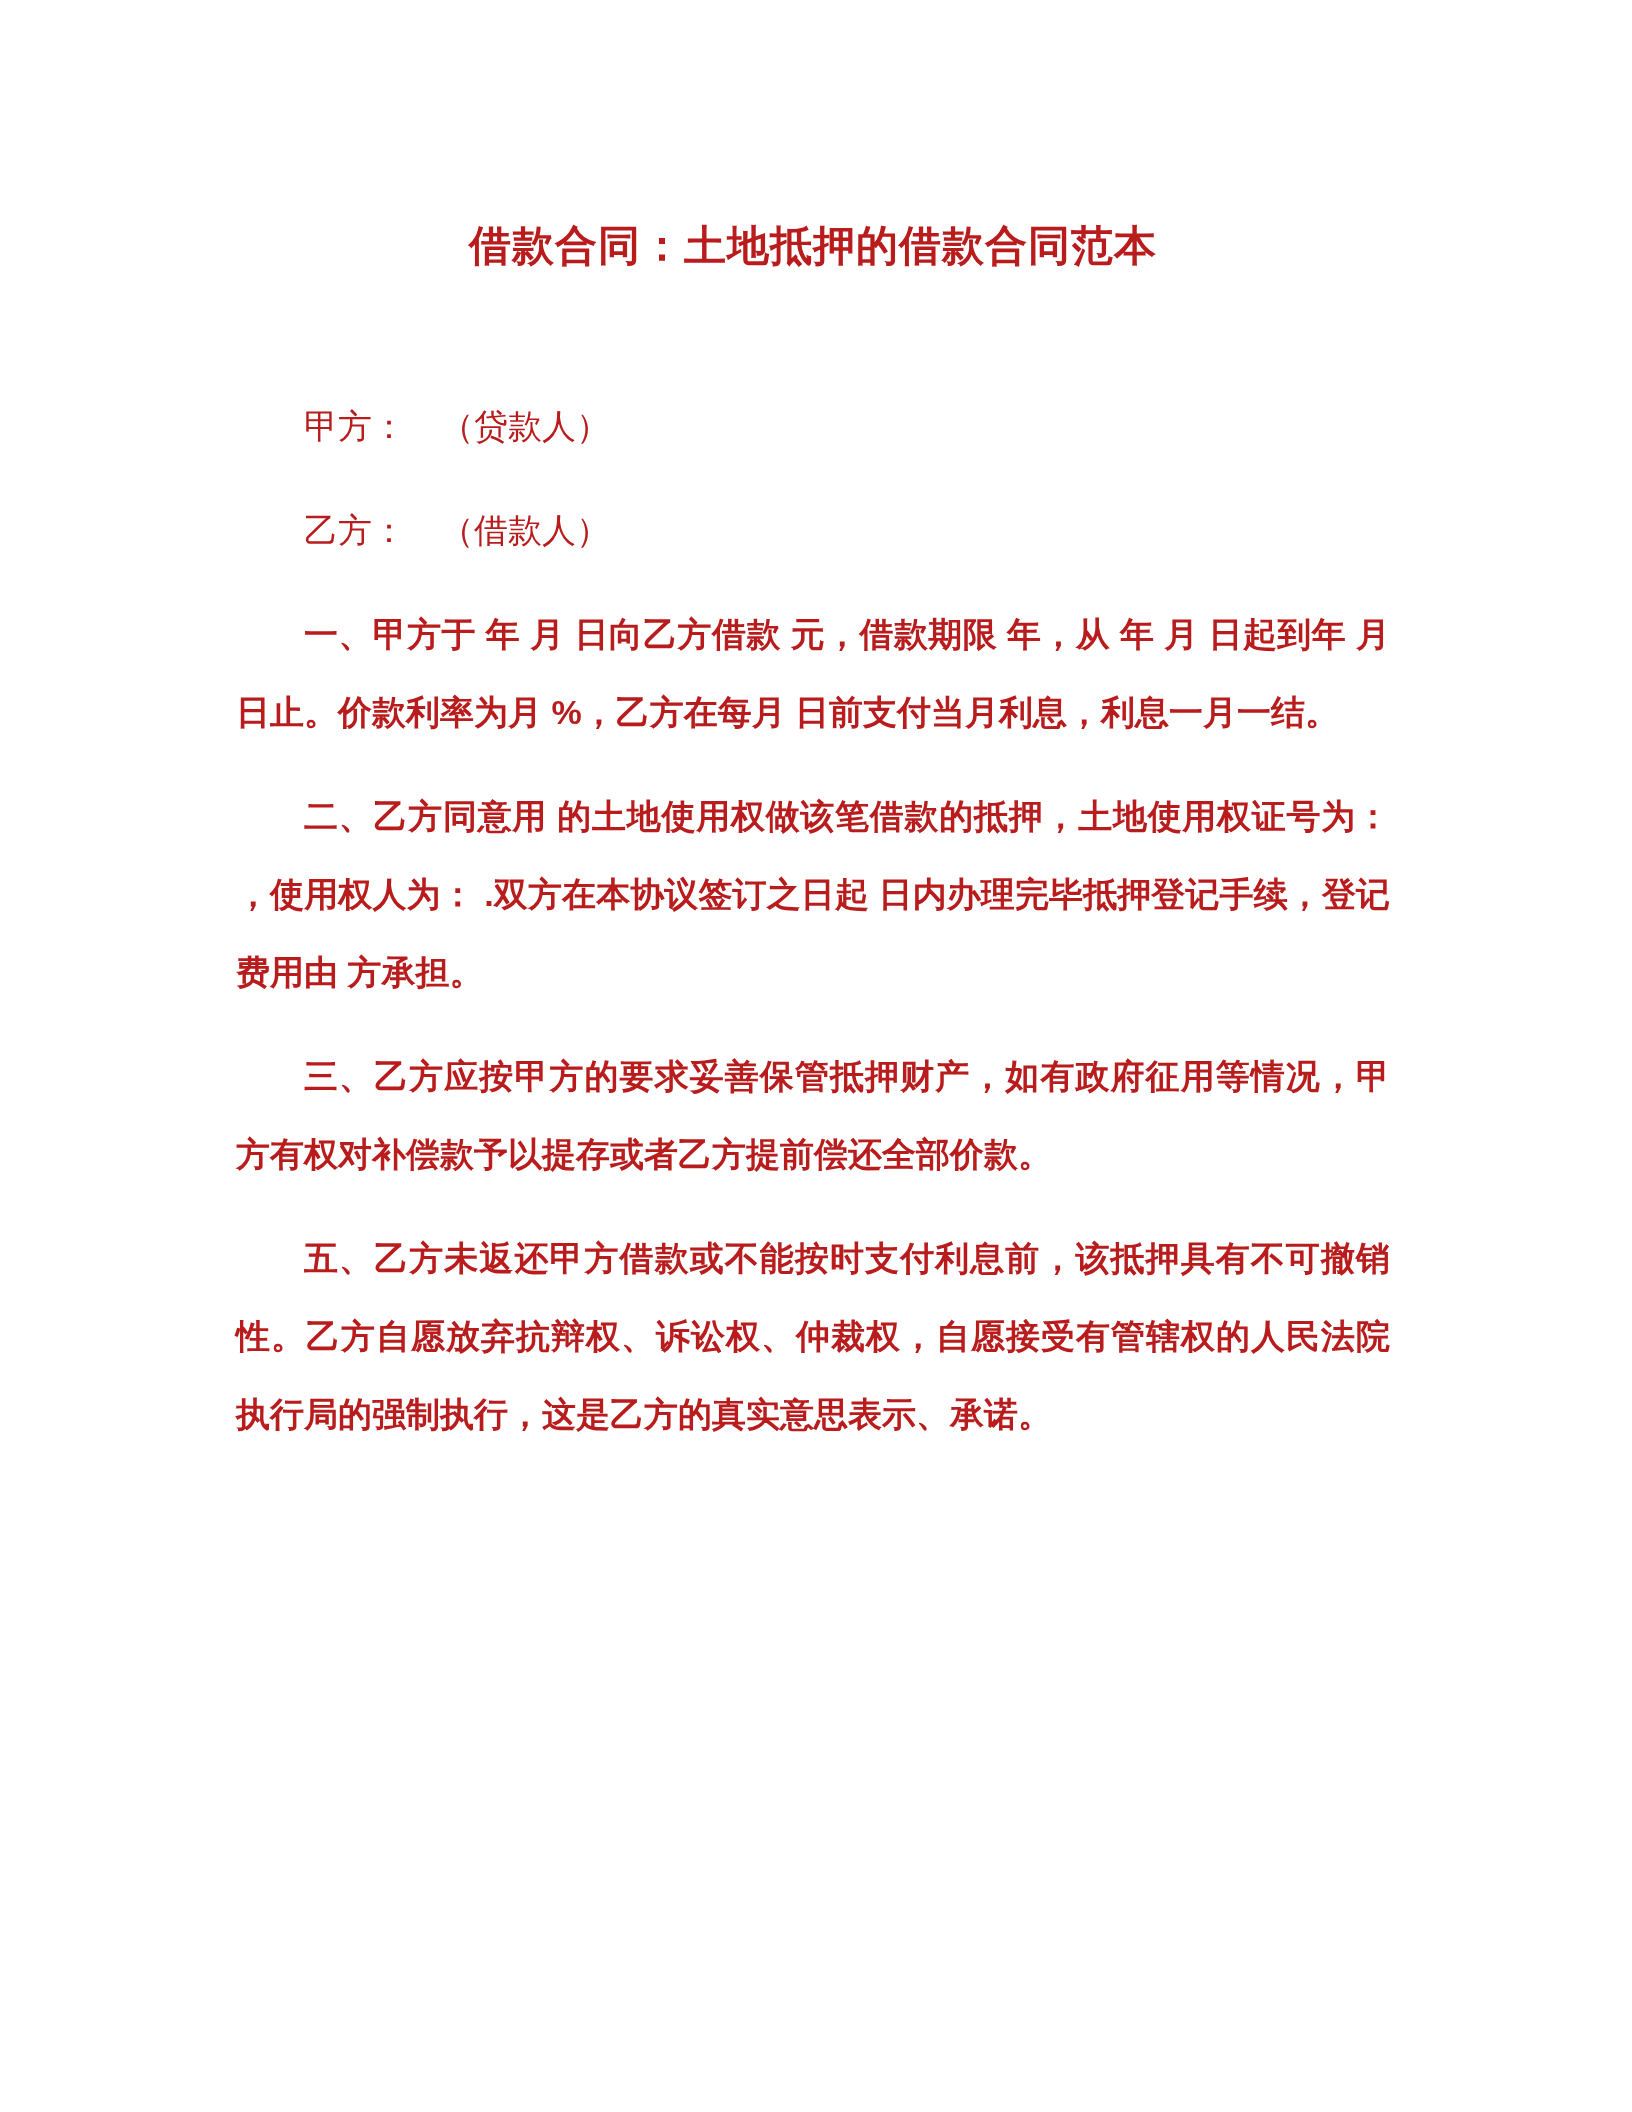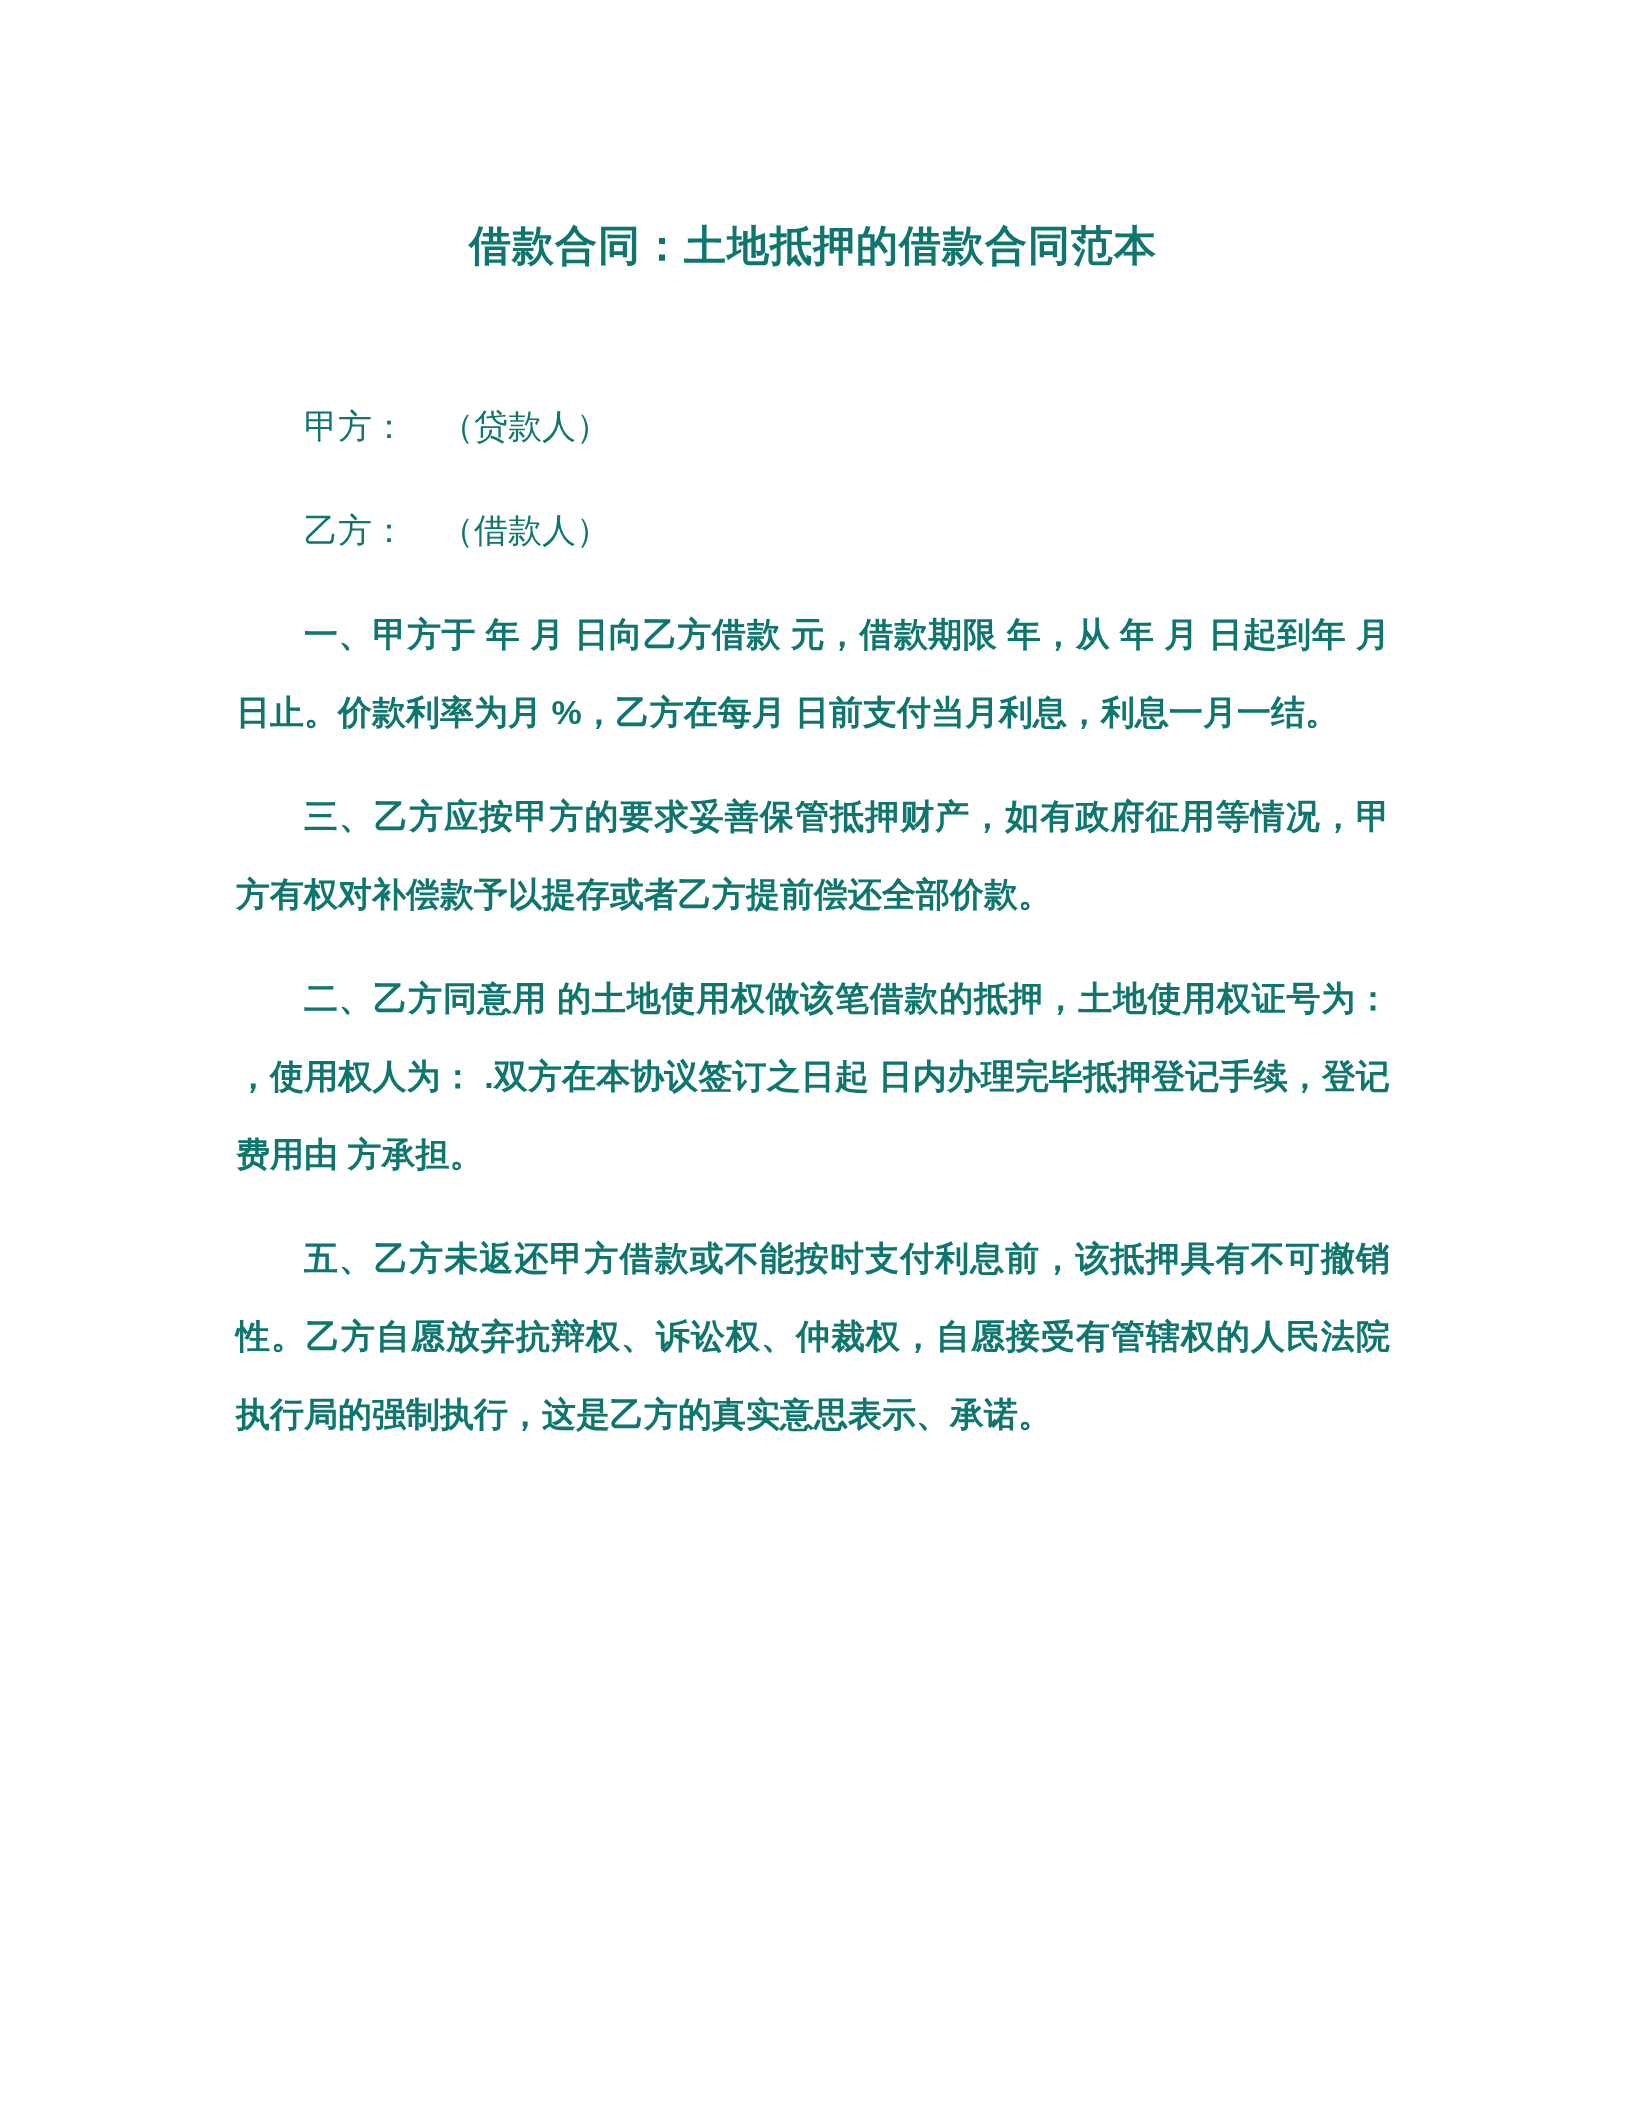--- a/index.html
+++ b/index.html
@@ -5,21 +5,21 @@
   html, body {
     margin: 0;
     padding: 0;
     background: #ffffff;
   }
   .page {
     position: relative;
     width: 1632px;
     height: 2112px;
     background: #ffffff;
-    color: #0f766e;
+    color: #b91c1c;
     font-family: "Liberation Sans", "DejaVu Sans", sans-serif;
     box-sizing: border-box;
     padding: 225px 242px 0 236px;
     overflow: hidden;
   }
   .title {
     font-size: 42px;
     font-weight: 700;
     line-height: 1;
     text-align: center;
@@ -50,19 +50,19 @@
 
 <div class="page">
   <h1 class="title">借款合同：土地抵押的借款合同范本</h1>
 
   <p class="party">甲方：　（贷款人）</p>
 
   <p class="party">乙方：　（借款人）</p>
 
   <p class="clause">一、甲方于 年 月 日向乙方借款 元，借款期限 年，从 年 月 日起到年 月 日止。价款利率为月 %，乙方在每月 日前支付当月利息，利息一月一结。</p>
 
+  <p class="clause">二、乙方同意用 的土地使用权做该笔借款的抵押，土地使用权证号为： ，使用权人为： .双方在本协议签订之日起 日内办理完毕抵押登记手续，登记费用由 方承担。</p>
+
   <p class="clause">三、乙方应按甲方的要求妥善保管抵押财产，如有政府征用等情况，甲方有权对补偿款予以提存或者乙方提前偿还全部价款。</p>
-
-  <p class="clause">二、乙方同意用 的土地使用权做该笔借款的抵押，土地使用权证号为： ，使用权人为： .双方在本协议签订之日起 日内办理完毕抵押登记手续，登记费用由 方承担。</p>
 
 
   <p class="clause">五、乙方未返还甲方借款或不能按时支付利息前，该抵押具有不可撤销性。乙方自愿放弃抗辩权、诉讼权、仲裁权，自愿接受有管辖权的人民法院执行局的强制执行，这是乙方的真实意思表示、承诺。</p>
 </div>
 
 </body></html>

